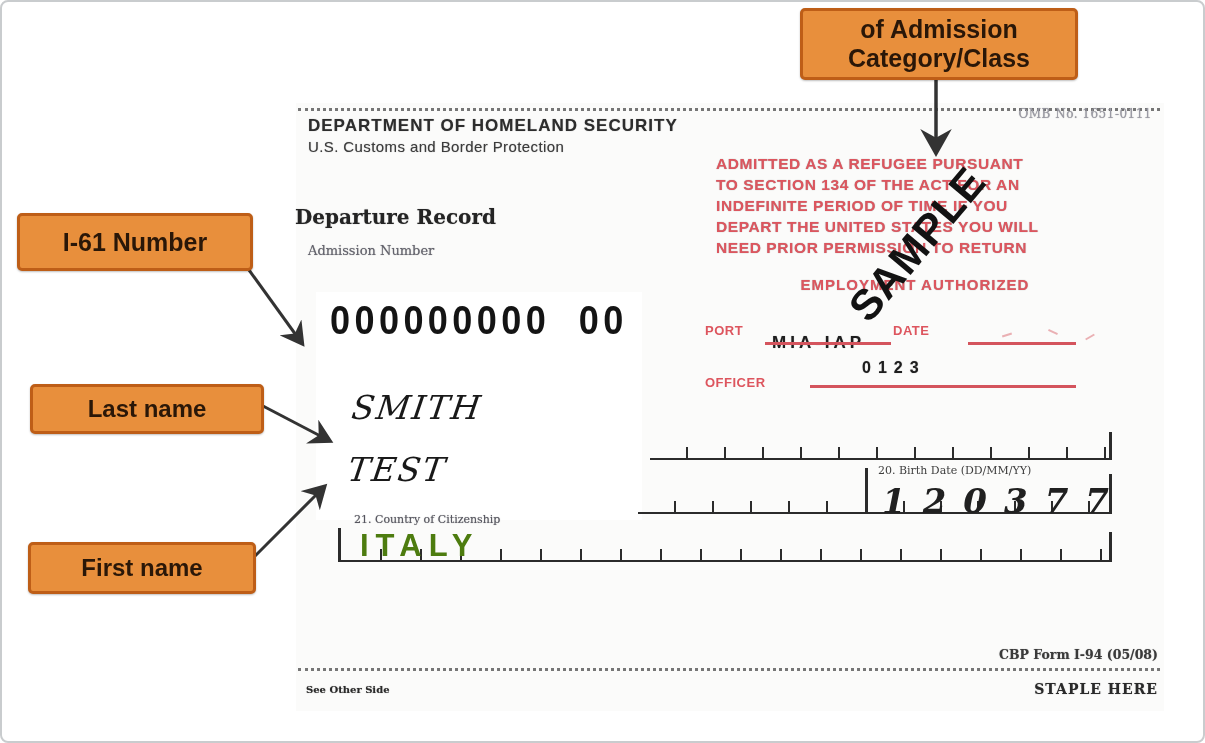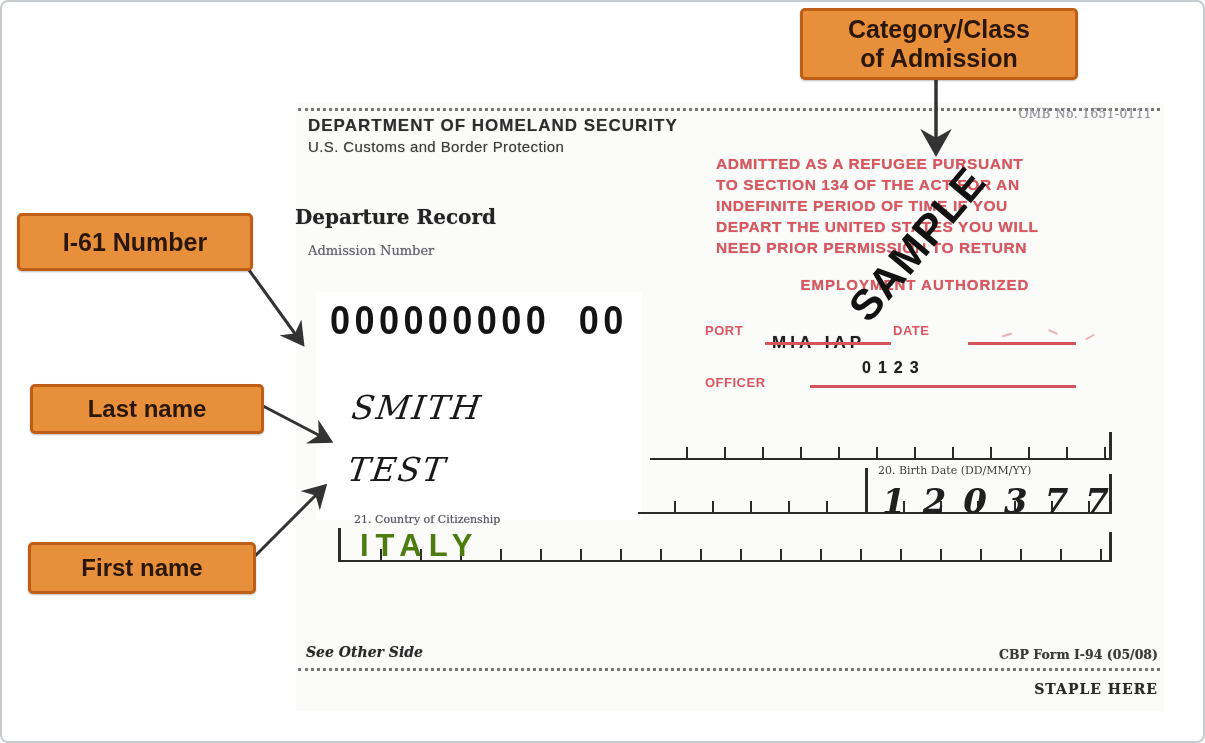--- a/index.html
+++ b/index.html
@@ -53,22 +53,22 @@
          background-image:repeating-linear-gradient(90deg,transparent 0,transparent calc(var(--gap) - 2px),
                           #2b2b2b calc(var(--gap) - 2px),#2b2b2b var(--gap));}
   .rb,.lb,.bar{position:absolute;bottom:0;width:3px;background:#2b2b2b;}
   .field-lbl{position:absolute;font-family:"DejaVu Serif",serif;font-size:11px;color:#3d3d3d;white-space:nowrap;}
   .hand-digits{position:absolute;left:244px;bottom:-7px;font-family:"DejaVu Serif",serif;font-style:italic;
                font-weight:bold;font-size:34px;color:#202020;letter-spacing:17px;white-space:nowrap;}
   .hand-country{position:absolute;left:22px;bottom:-2px;font-size:31px;font-weight:bold;color:#4d7c0f;
                 letter-spacing:7px;font-family:"Liberation Sans",sans-serif;}
 
   
-  .see-other{left:306px;top:644px;font-family:"DejaVu Serif",serif;font-weight:bold;font-style:italic;
-             font-size:14px;color:#2a2a2a;}
+  .see-other{left:306px;top:684px;font-family:"DejaVu Serif",serif;font-weight:bold;
+             font-size:10px;color:#2a2a2a;}
   .form-no{left:908px;top:647px;width:250px;text-align:right;font-family:"DejaVu Serif",serif;
            font-weight:bold;font-size:12.5px;color:#3a3a3a;}
   .staple{left:908px;top:681px;width:250px;text-align:right;font-family:"DejaVu Serif",serif;
           font-weight:bold;font-size:14px;letter-spacing:1px;color:#2a2a2a;}
 
   
   .callout{position:absolute;background:#e88f3c;border:3px solid #be5e17;border-radius:5px;
            display:flex;flex-direction:column;align-items:center;justify-content:center;
            color:#2a1708;font-weight:bold;z-index:7;box-shadow:0 1px 2px rgba(0,0,0,.25);}
   .cat-box{left:800px;top:8px;width:272px;height:66px;font-size:25px;line-height:1.18;}
@@ -145,22 +145,22 @@
   <div class="rb" style="right:0;height:30px;"></div>
   <div class="field-lbl fuzz" style="left:16px;top:-9px;color:#55555f;">21. Country of Citizenship</div>
   <div class="hand-country">ITALY</div>
 </div>
 
 <div class="abs see-other fuzz">See Other Side</div>
 <div class="abs form-no fuzz">CBP Form I-94 (05/08)</div>
 <div class="abs staple fuzz">STAPLE HERE</div>
 
 <div class="callout cat-box">
+  <span>of Admission</span>
   <span>Category/Class</span>
-  <span>of Admission</span>
 </div>
 <div class="callout i94-box">
   <span>I-61 Number</span>
 </div>
 <div class="callout last-box">
   <span>Last name</span>
 </div>
 <div class="callout first-box">
   <span>First name</span>
 </div>

